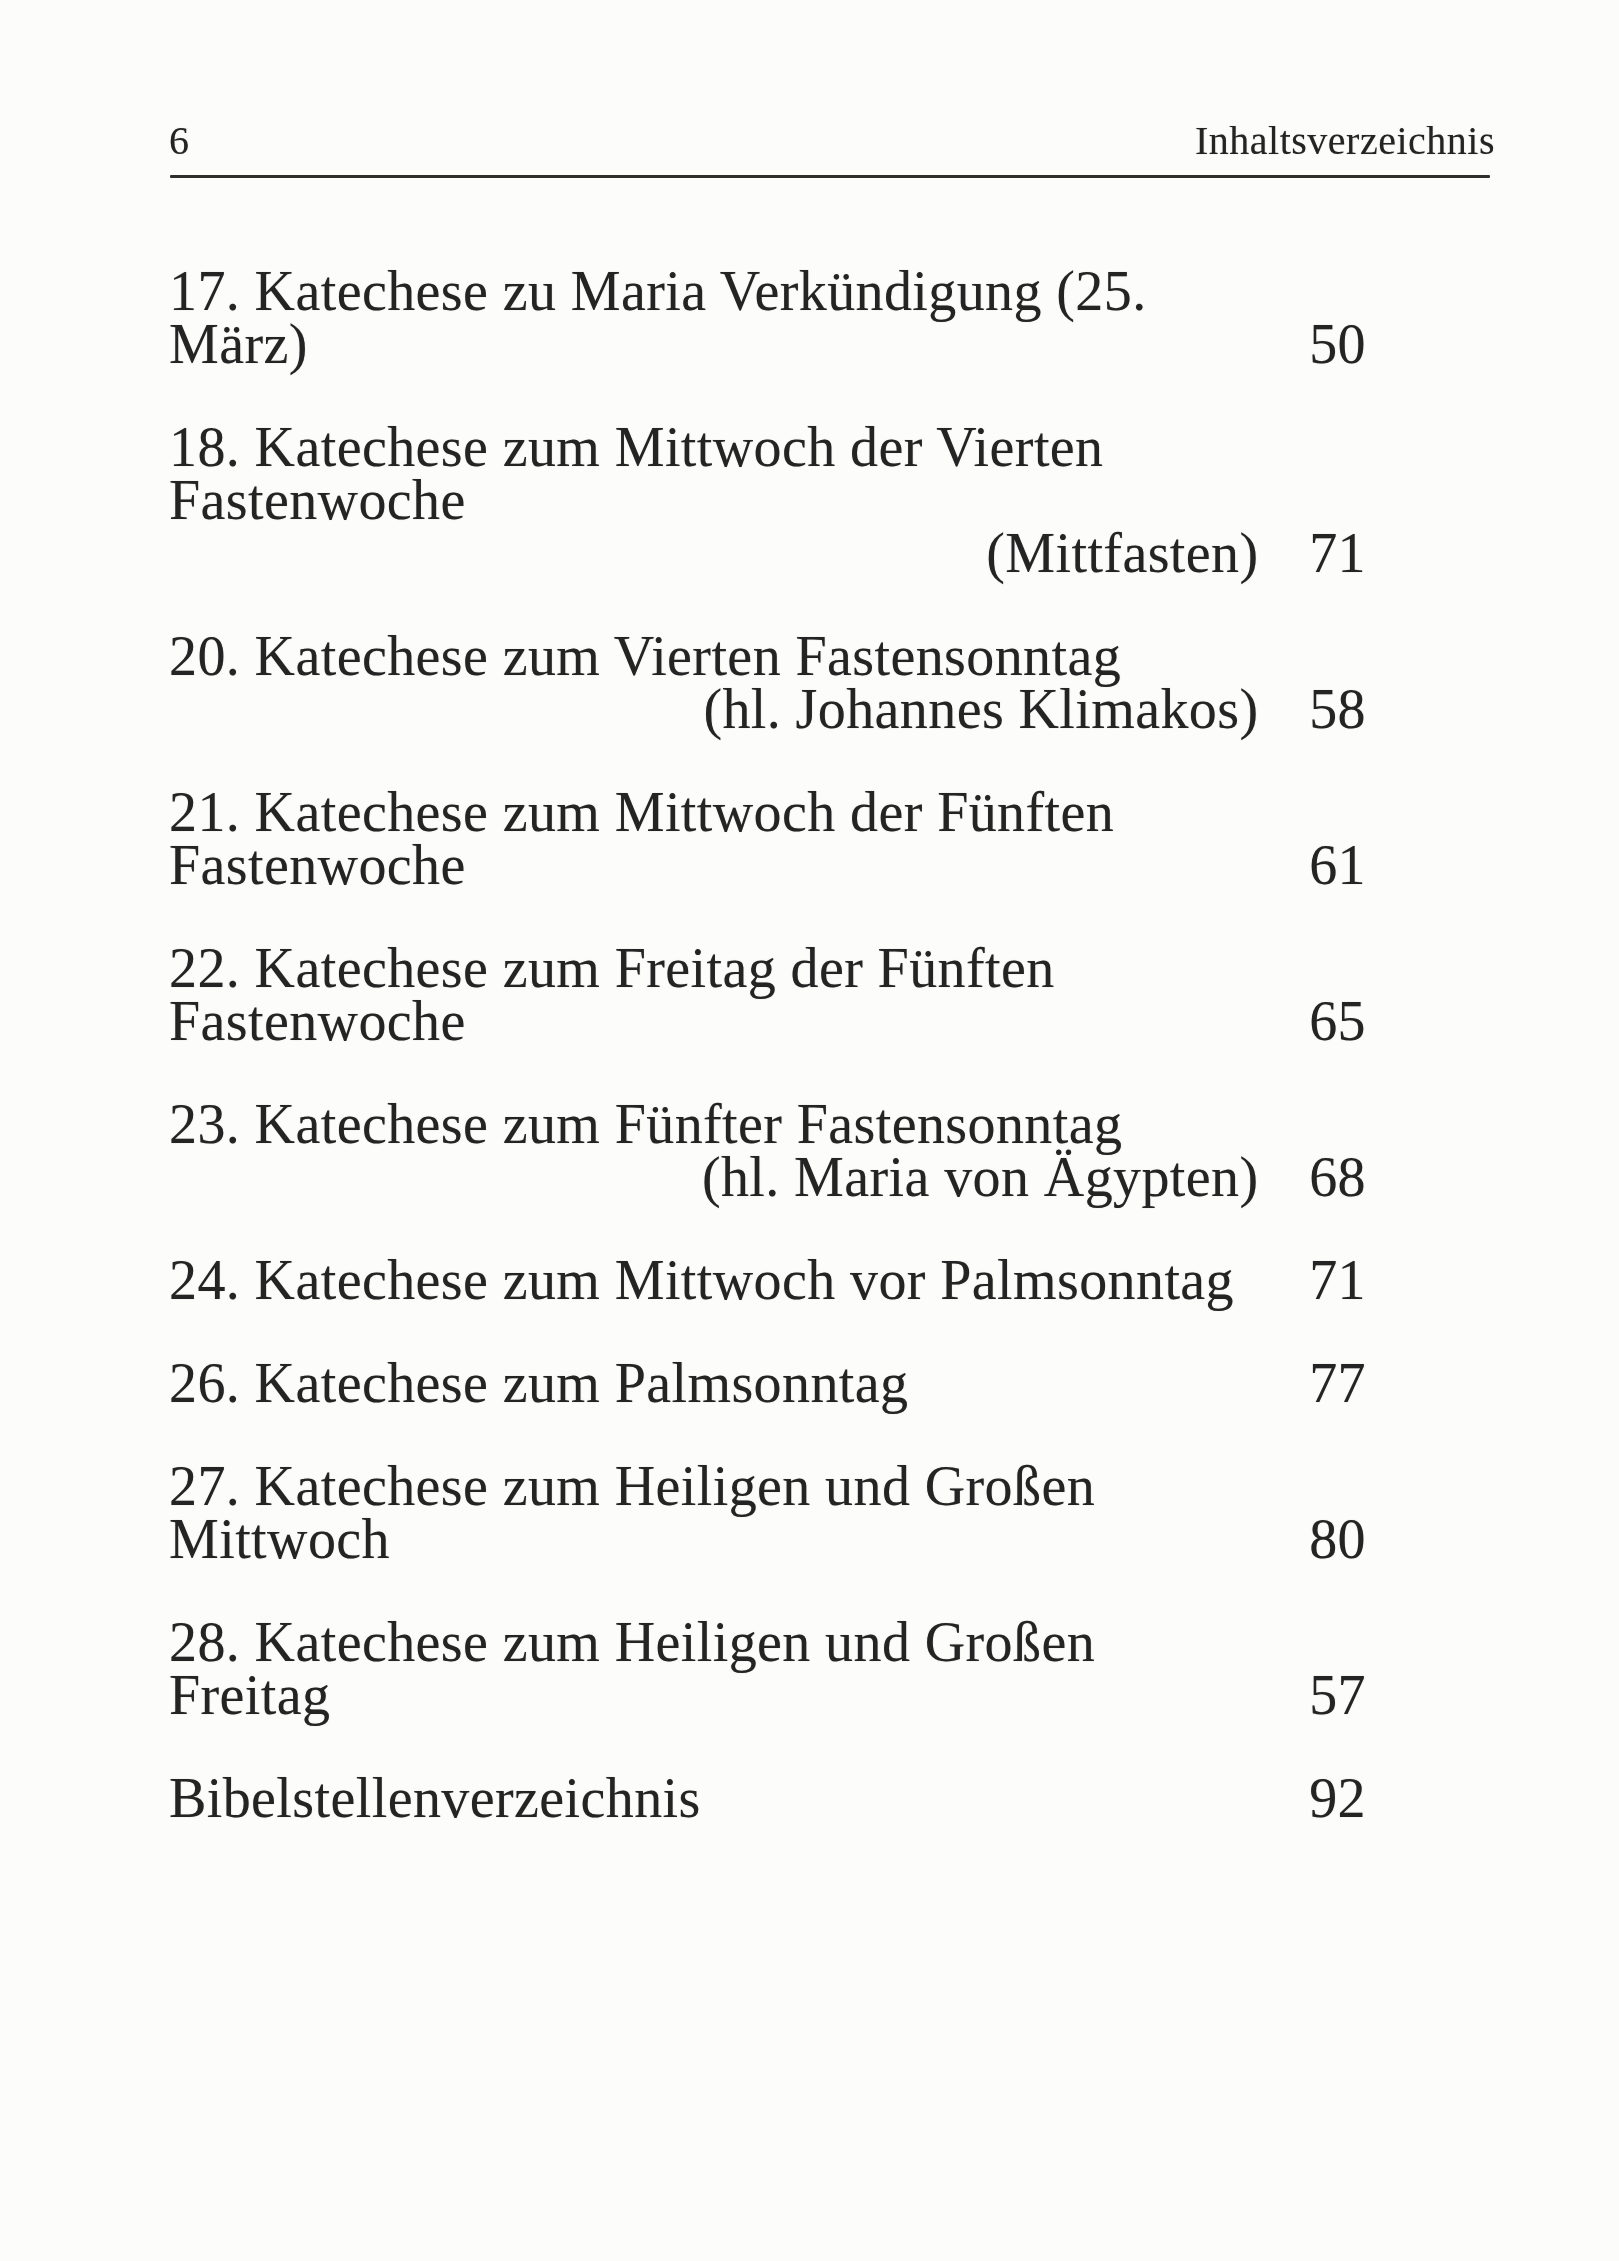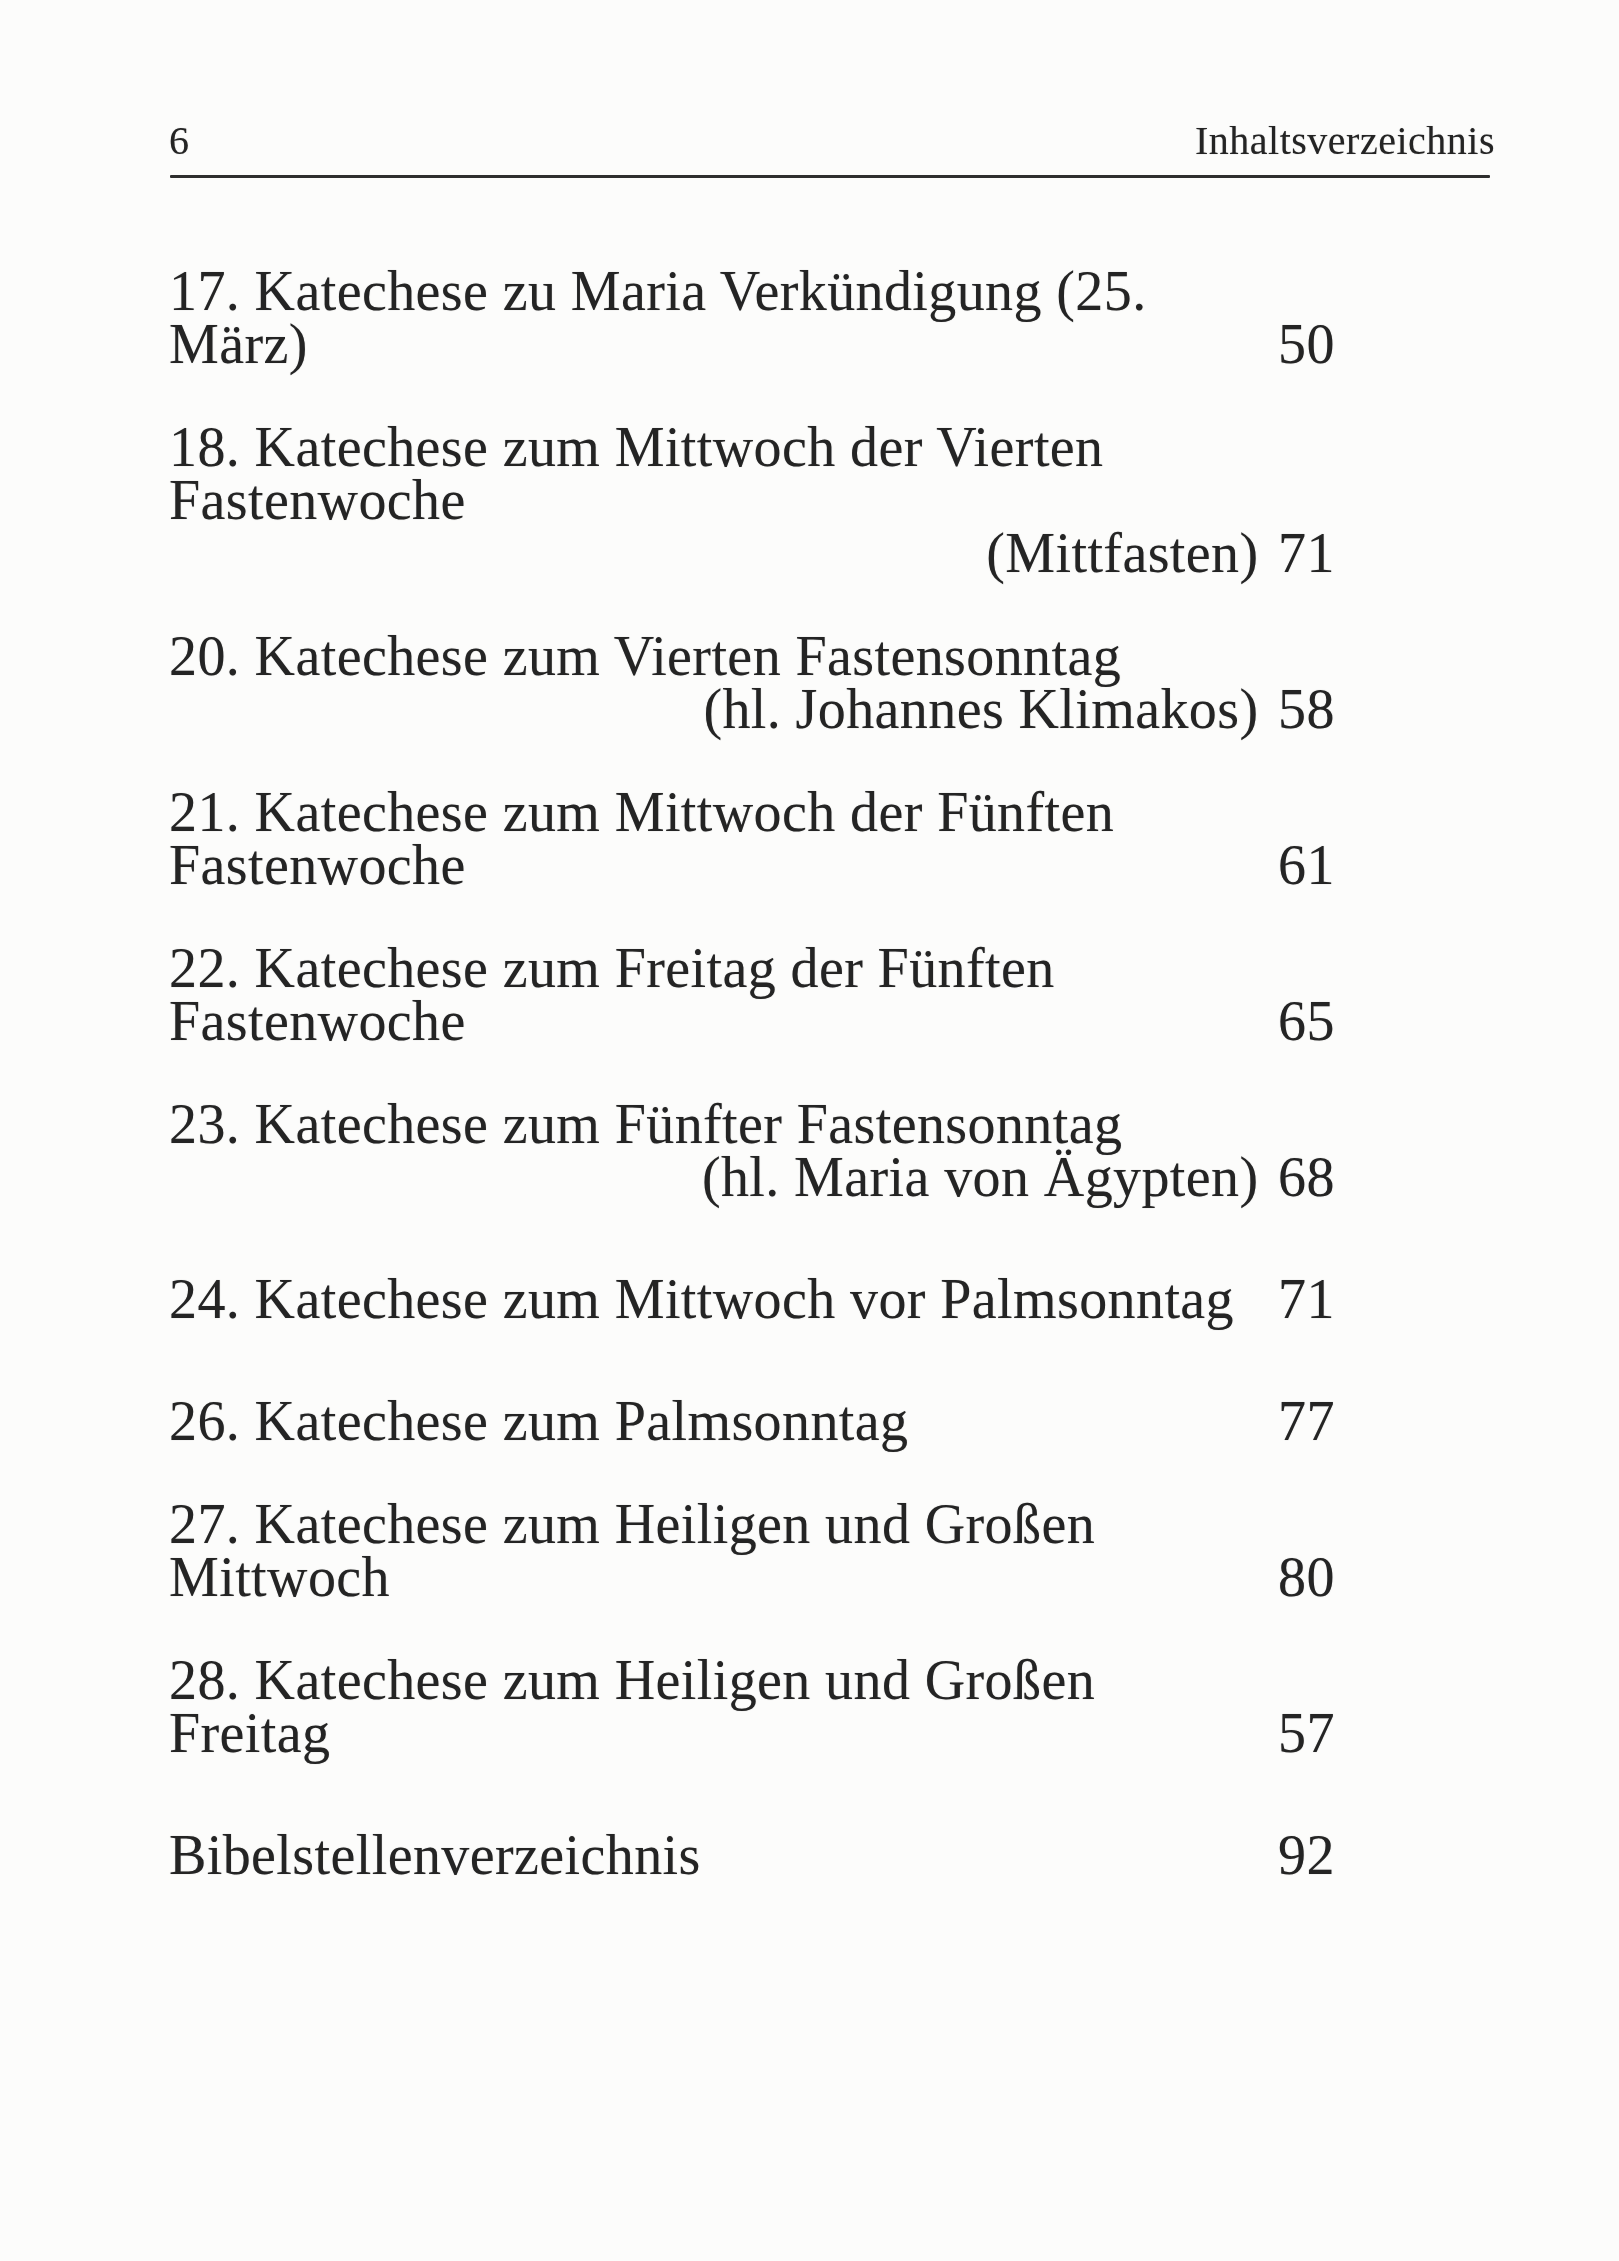--- a/index.html
+++ b/index.html
@@ -57,22 +57,22 @@
     flex: 1 1 auto;
   }
   .entry .title .cont {
     display: block;
     padding-left: 104px;
     text-align: right;
   }
   .entry .pg {
     flex: 0 0 auto;
     min-width: 88px;
+    text-align: right;
     padding-left: 19.5px;
-    margin-top: 19px;
   }
 </style>
 </head>
 <body>
 
 <div class="page">
 
   <div class="running-header">
     <span>6</span>
     <span>Inhaltsverzeichnis</span>

